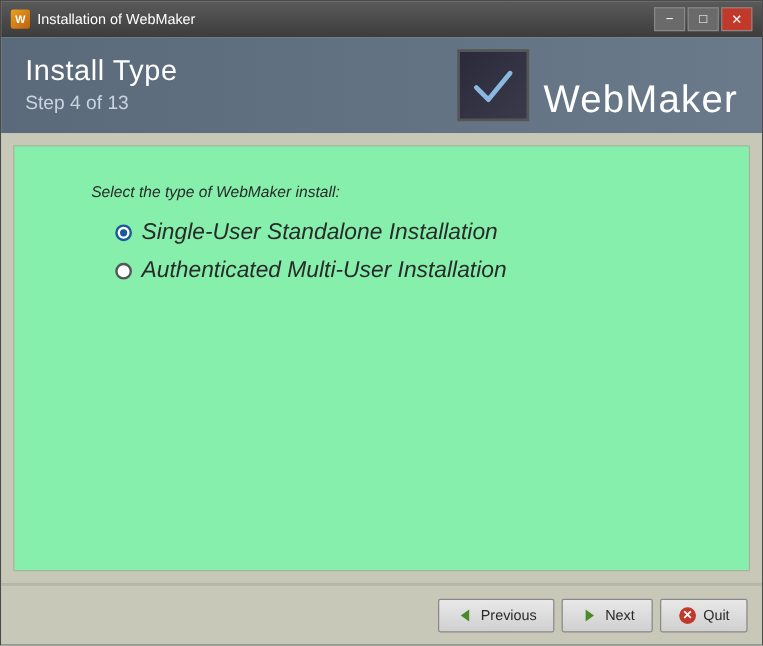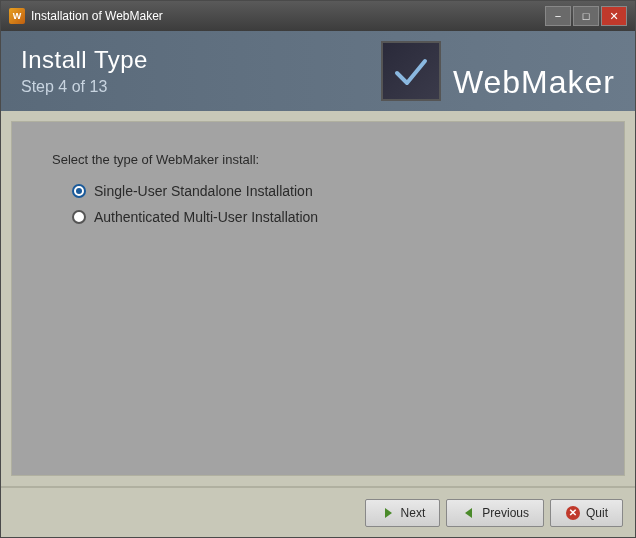--- a/index.html
+++ b/index.html
@@ -137,25 +137,26 @@
     .content {
       flex: 1;
       background: #c8c8b8;
       padding: 10px;
       display: flex;
       flex-direction: column;
     }
 
     .content-inner {
       flex: 1;
-      background: #a3a3a3;
+      background: #86efac;
       border: 1px solid #b0b0a0;
-      padding: 30px 40px;
-      display: flex;
-      flex-direction: column;
+      padding: 30px 64px;
+      display: flex;
+      flex-direction: column;
+      font-style: italic;
     }
 
     .install-type-label {
       color: #2a2a2a;
       font-size: 13px;
       margin-bottom: 16px;
     }
 
     .radio-group {
       display: flex;
@@ -190,21 +191,21 @@
     .radio-circle.selected::after {
       content: '';
       width: 6px;
       height: 6px;
       border-radius: 50%;
       background: #1a5a9a;
     }
 
     .radio-label {
       color: #2a2a2a;
-      font-size: 14px;
+      font-size: 19px;
     }
 
     
     .footer {
       height: 50px;
       background: #c8c8b8;
       border-top: 1px solid #b0b0a0;
       display: flex;
       align-items: center;
       justify-content: flex-end;
@@ -324,30 +325,30 @@
       </div>
     </div>
   </div>
 
   <div class="separator"></div>
 
   <div class="footer">
 
     <button class="btn">
       <div class="btn-icon">
-        <div class="next-icon"></div>
-      </div>
-      <span>Next</span>
+        <div class="prev-icon"></div>
+      </div>
+      <span>Previous</span>
     </button>
 
     <button class="btn">
       <div class="btn-icon">
-        <div class="prev-icon"></div>
-      </div>
-      <span>Previous</span>
+        <div class="next-icon"></div>
+      </div>
+      <span>Next</span>
     </button>
 
     <button class="btn">
       <div class="btn-icon">
         <div class="quit-icon">✕</div>
       </div>
       <span>Quit</span>
     </button>
 
   </div>

